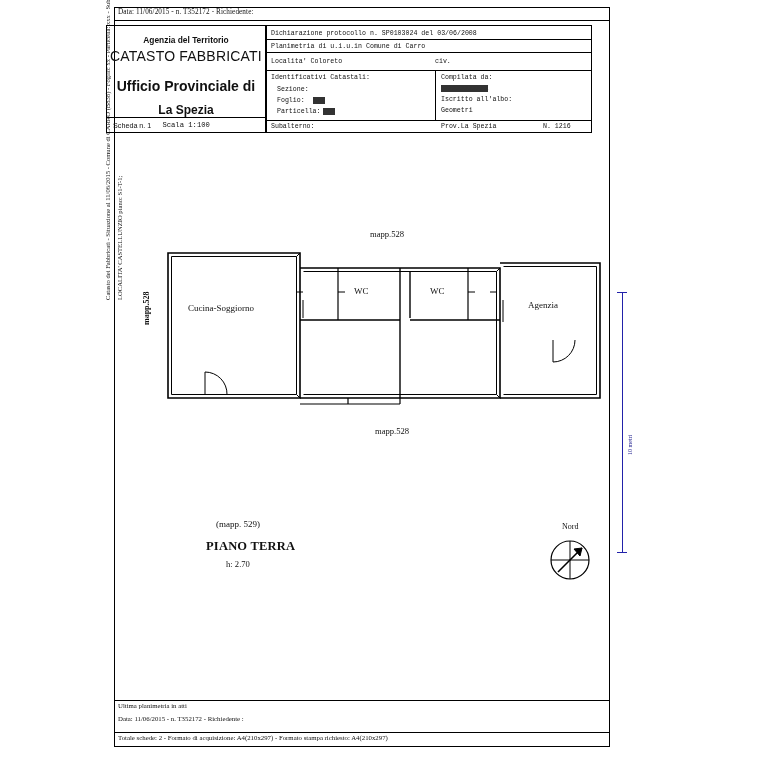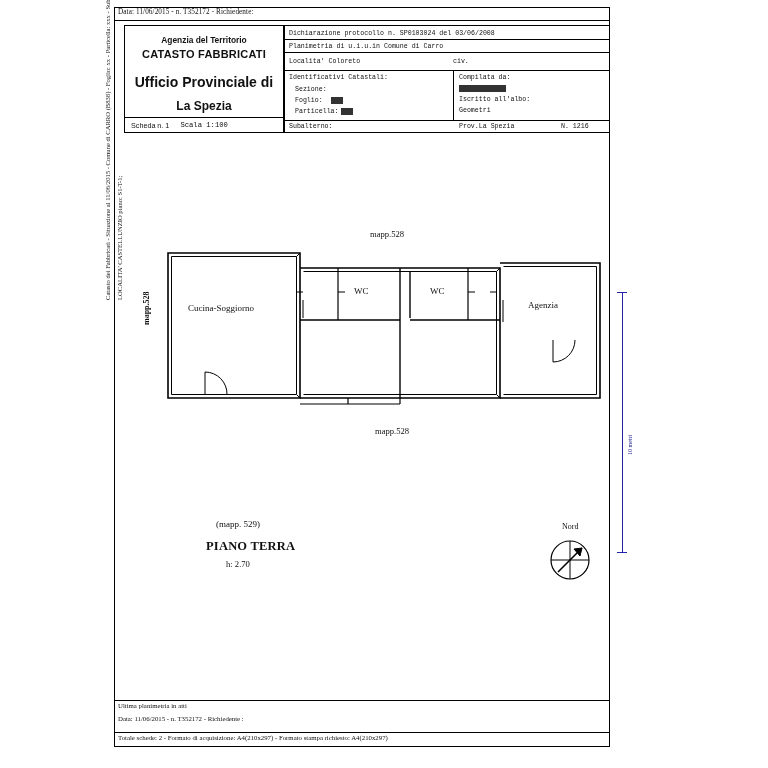--- a/index.html
+++ b/index.html
@@ -38,38 +38,38 @@
     position: absolute;
     left: 118px; top: 8px;
     font-size: 7.2px;
     font-family: "Liberation Serif", serif;
     letter-spacing: 0.1px;
     white-space: nowrap;
   }
   
   .hdr {
     position: absolute;
-    left: 124px; top: 25px;
+    left: 106px; top: 25px;
     width: 486px; height: 108px;
     box-sizing: border-box;
   }
   .hdr-left {
     position: absolute;
     left: 0; top: 0;
     width: 160px; height: 93px;
     border: 1px solid #000;
     box-sizing: border-box;
     text-align: center;
   }
   .hdr-left .l1 {
     font-size: 8.4px; font-weight: bold; margin-top: 9px;
     font-family: "Liberation Sans", sans-serif;
   }
   .hdr-left .l2 {
-    font-size: 11px; font-weight: bold; margin-top: 3px;
+    font-size: 14px; font-weight: normal; margin-top: 3px;
     letter-spacing: 0.2px;
   }
   .hdr-left .l3 {
     font-size: 14px; font-weight: bold; margin-top: 14px;
   }
   .hdr-left .l4 {
     font-size: 12px; font-weight: bold; margin-top: 9px;
   }
   .hdr-scheda {
     position: absolute;

